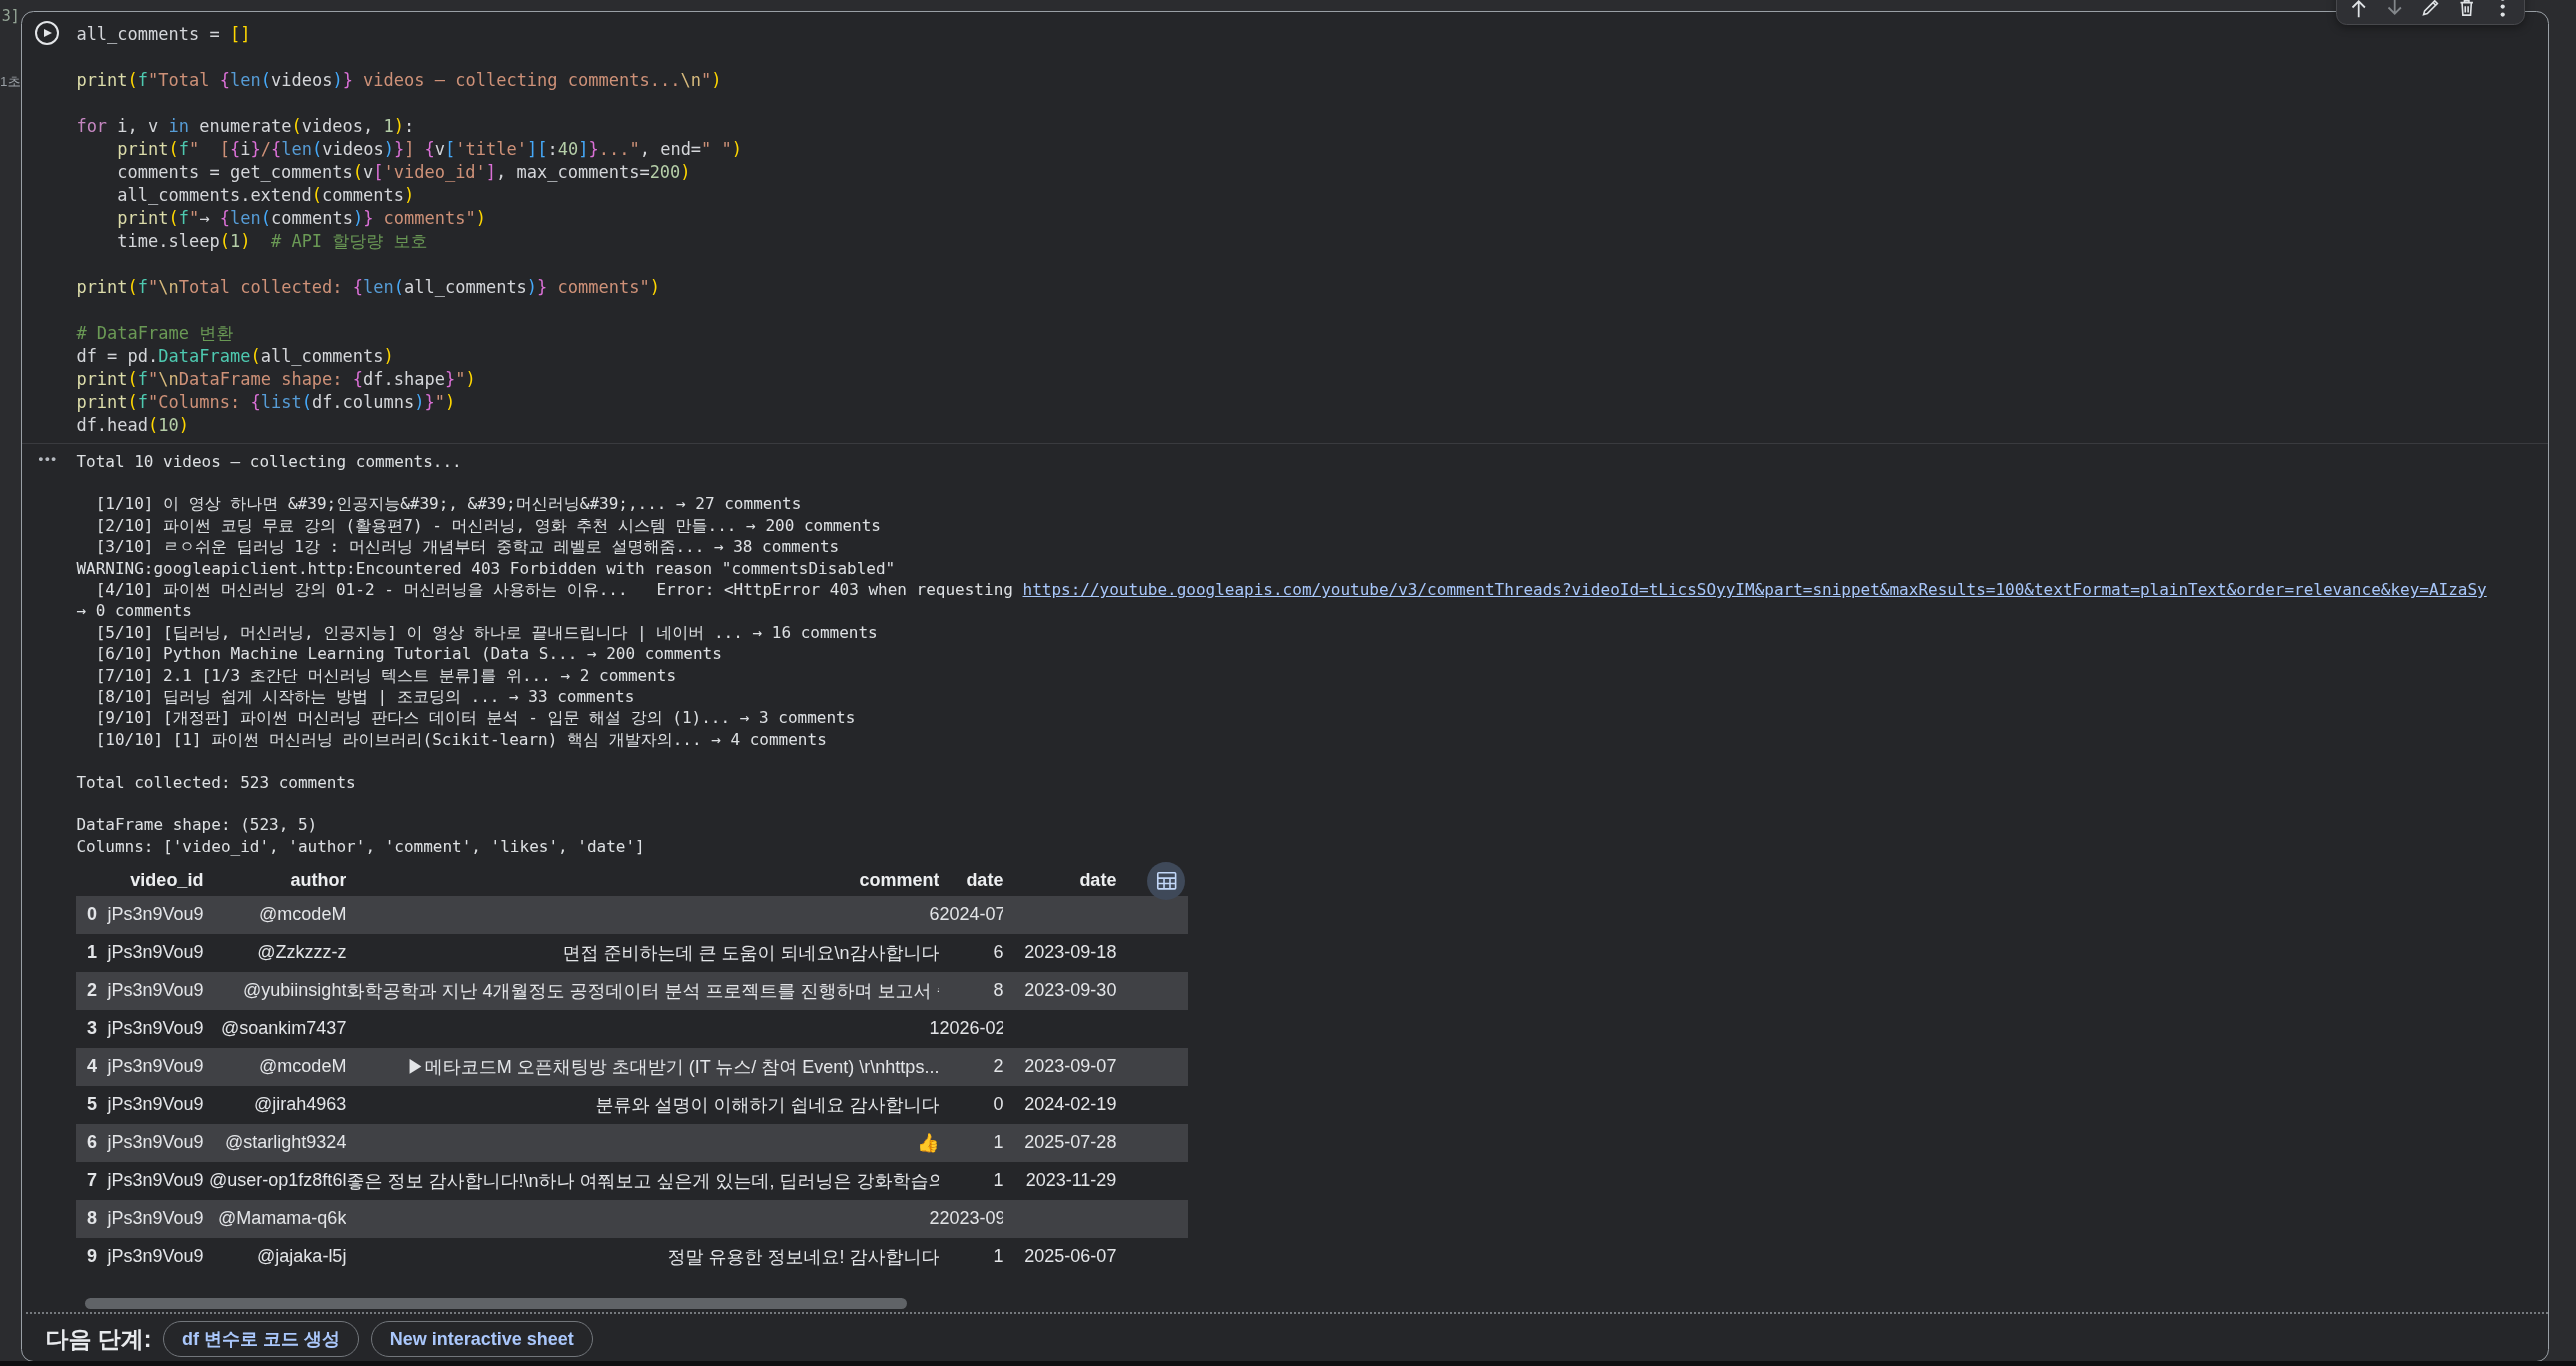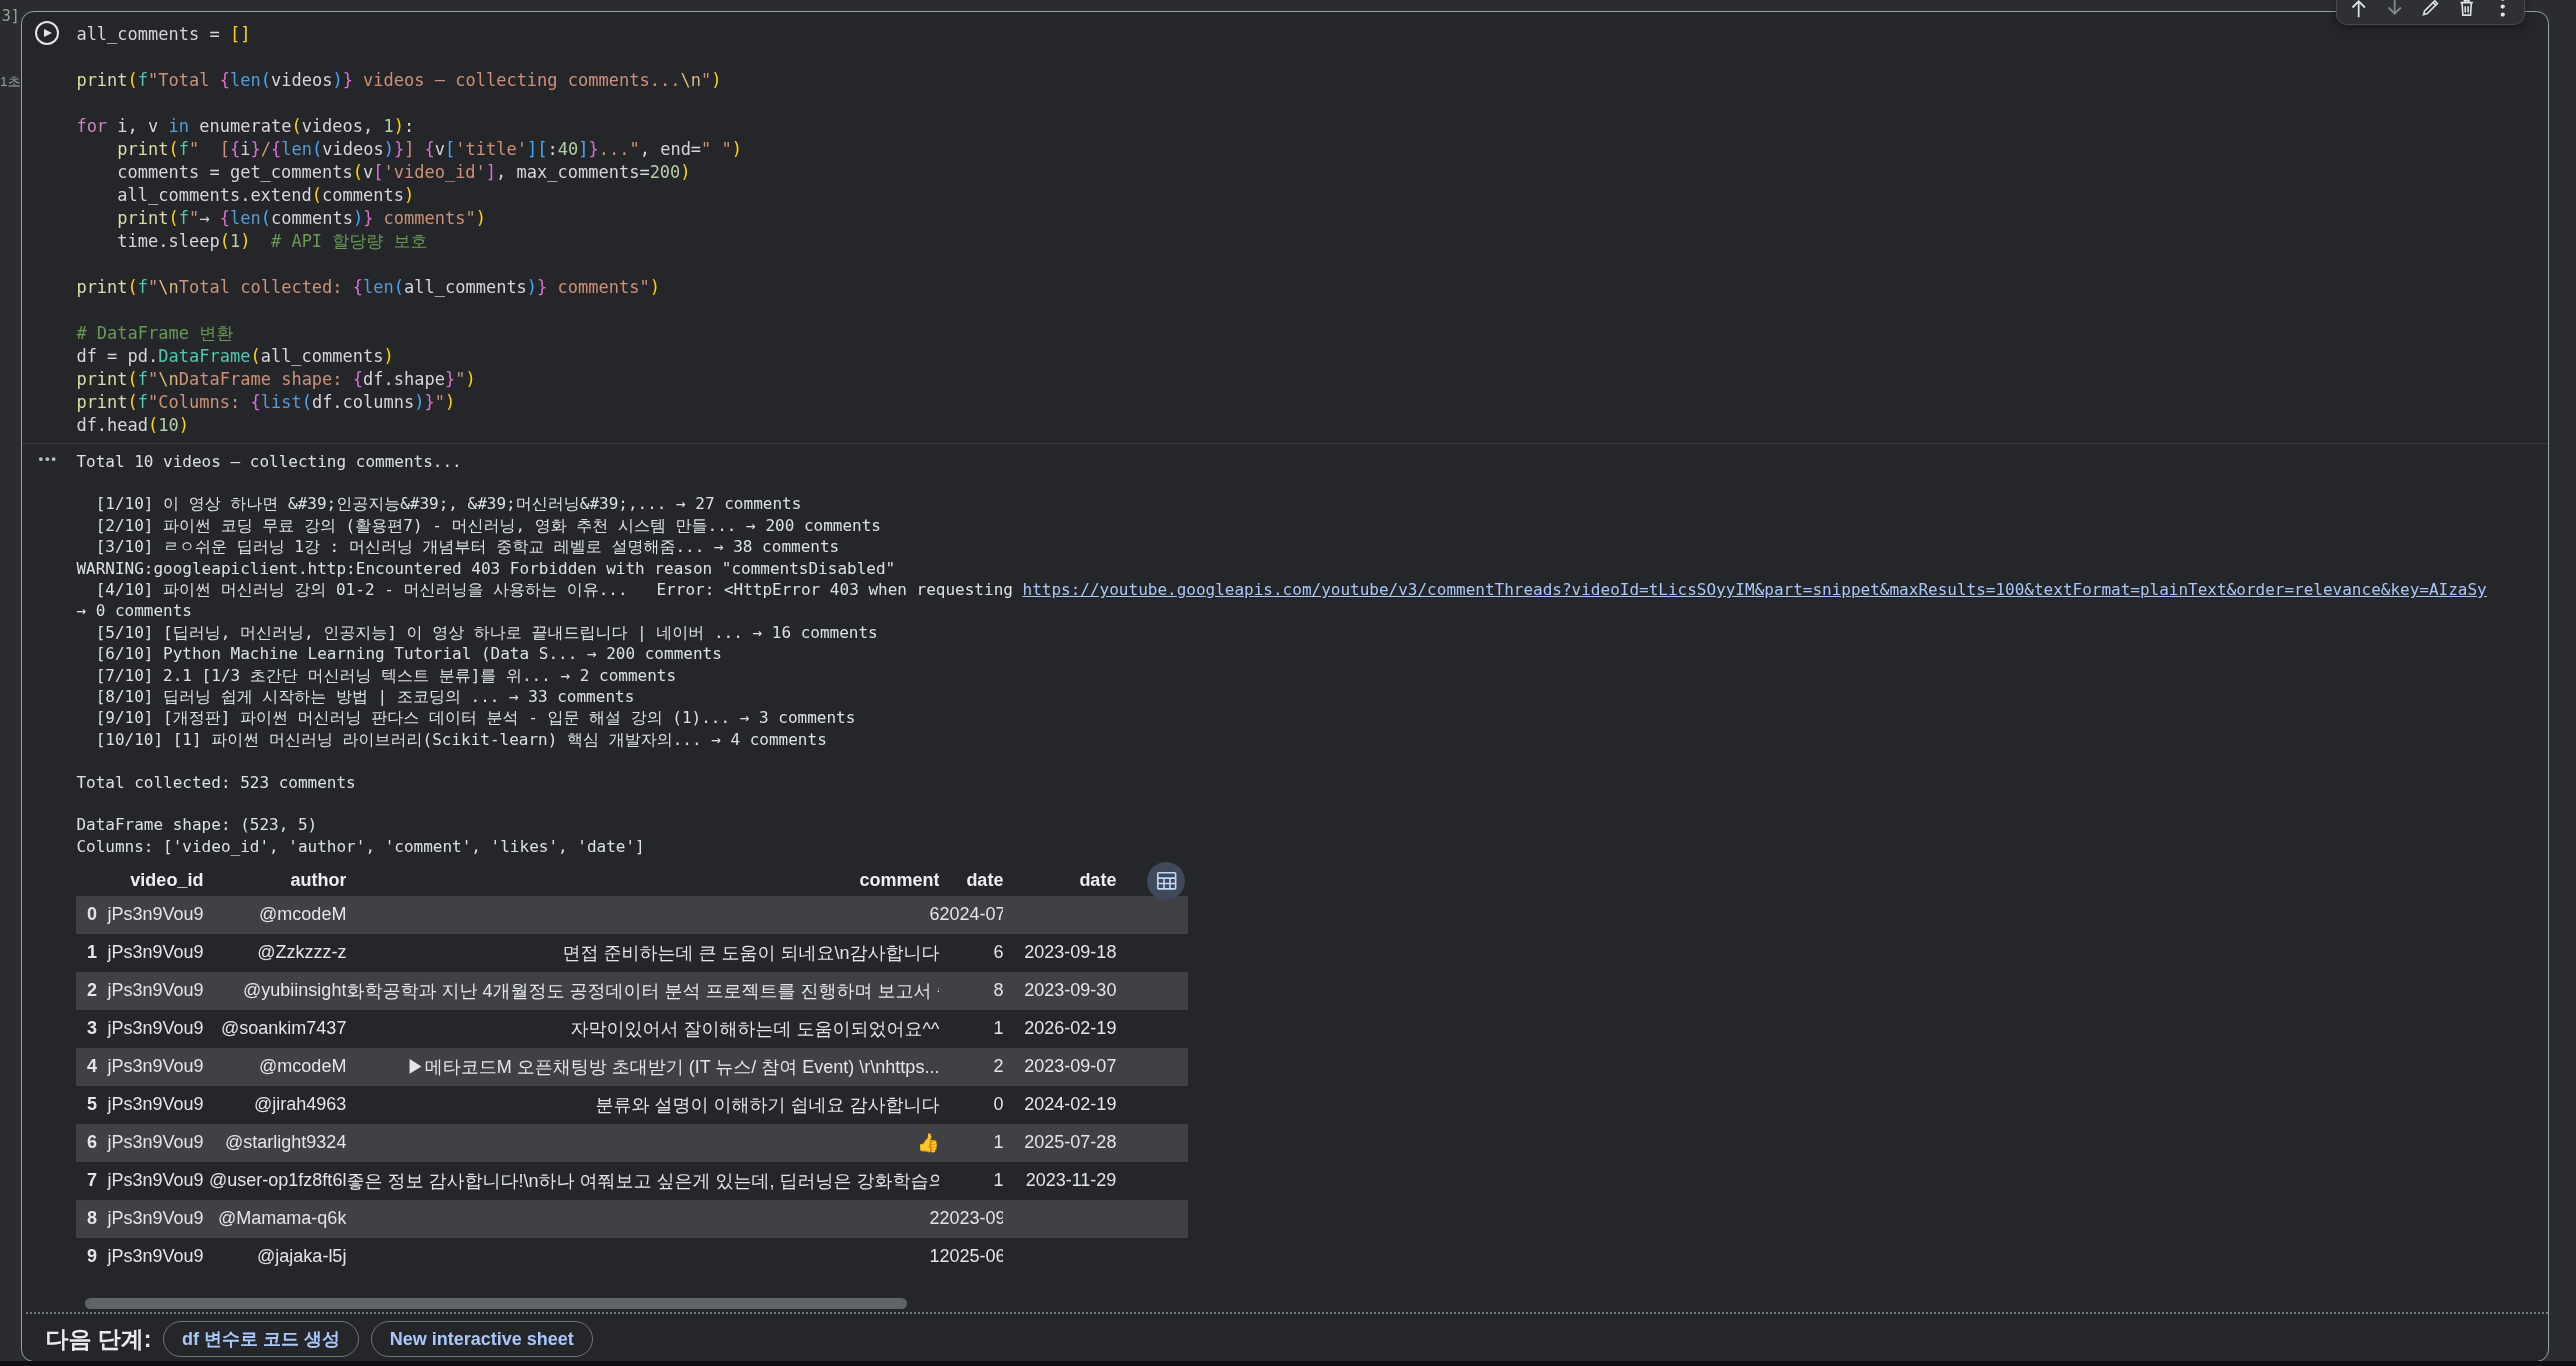--- a/index.html
+++ b/index.html
@@ -123,21 +123,20 @@
           <div class="cell-c c2">@yubiinsight</div>
           <div class="cell-c c3">화학공학과 지난 4개월정도 공정데이터 분석 프로젝트를 진행하며 보고서 쓸때 매체에서...</div>
           <div class="cell-c c4">8</div>
           <div class="cell-c c5">2023-09-30</div>
           <div></div>
         </div>
         <div class="trow">
           <div class="cell-c c0">3</div>
           <div class="cell-c c1">jPs3n9Vou9c</div>
           <div class="cell-c c2">@soankim7437</div>
-          <div class="cell-c c3">자막이있어서 잘이해하는데 도움이되었어요^^</div>
           <div class="cell-c c4">1</div>
           <div class="cell-c c5">2026-02-19</div>
           <div></div>
         </div>
         <div class="trow stripe">
           <div class="cell-c c0">4</div>
           <div class="cell-c c1">jPs3n9Vou9c</div>
           <div class="cell-c c2">@mcodeM</div>
           <div class="cell-c c3">▶메타코드M 오픈채팅방 초대받기 (IT 뉴스/ 참여 Event) \r\nhttps...</div>
           <div class="cell-c c4">2</div>
@@ -176,20 +175,21 @@
           <div class="cell-c c1">jPs3n9Vou9c</div>
           <div class="cell-c c2">@Mamama-q6k</div>
           <div class="cell-c c4">2</div>
           <div class="cell-c c5">2023-09-27</div>
           <div></div>
         </div>
         <div class="trow">
           <div class="cell-c c0">9</div>
           <div class="cell-c c1">jPs3n9Vou9c</div>
           <div class="cell-c c2">@jajaka-l5j</div>
+          <div class="cell-c c3">정말 유용한 정보네요! 감사합니다</div>
           <div class="cell-c c4">1</div>
           <div class="cell-c c5">2025-06-07</div>
           <div></div>
         </div>
       </div>
   </div>
 
   <div class="tbl-toggle">
     <span style="display:flex">
       <svg width="21.4" height="19.7" viewBox="0 0 24 22" fill="none" stroke="#c2d7f8" stroke-width="1.8">

